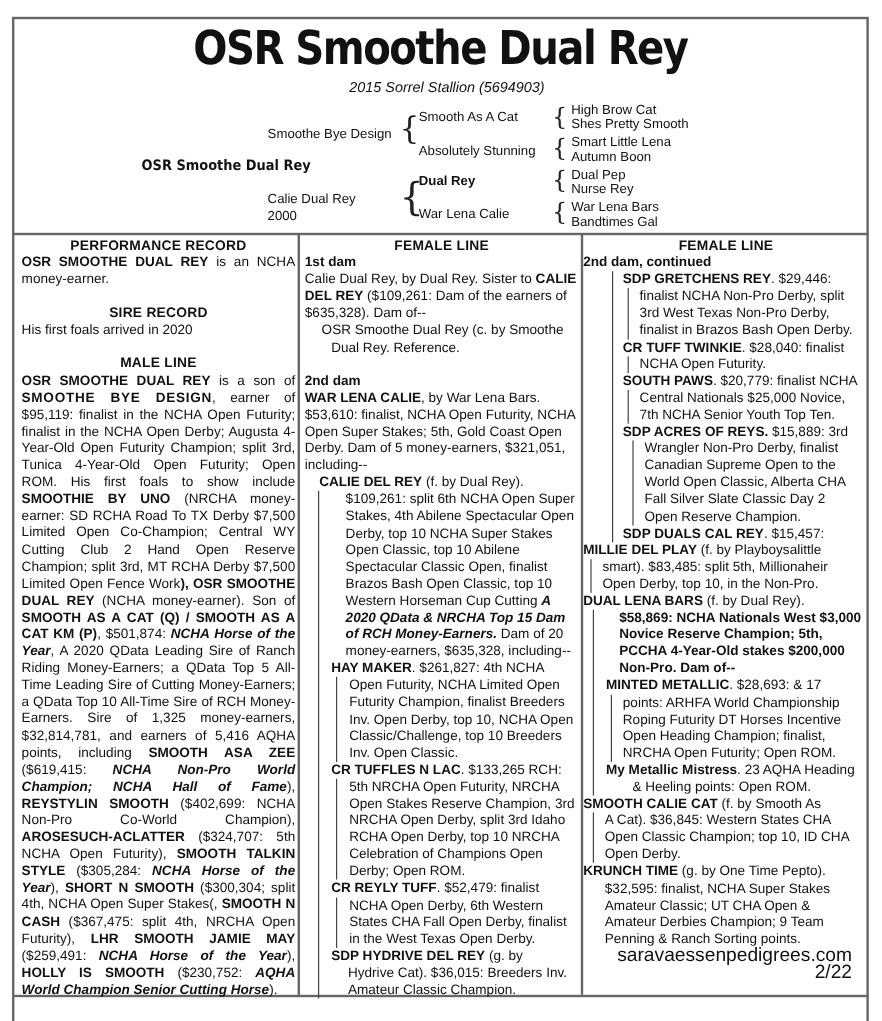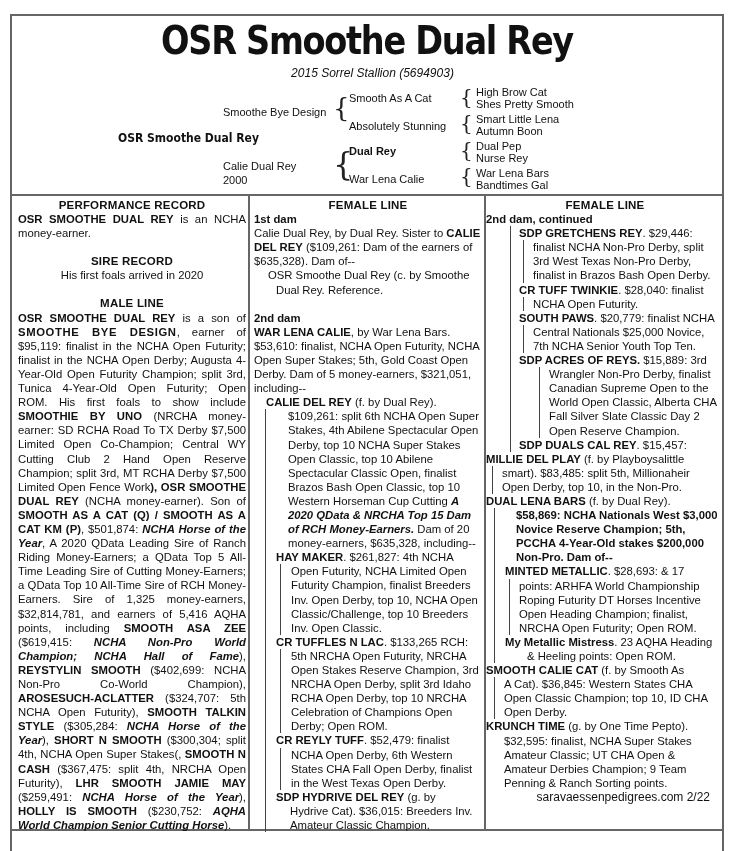--- a/index.html
+++ b/index.html
@@ -17,21 +17,21 @@
   .col1 { left:18px; width:228px; text-align:justify; }
   .col2 { left:254px; width:228px; }
   .col3 { left:492px; width:226px; }
   .hd { text-align:center; font-weight:bold; font-size:11.5px; letter-spacing:0.2px; }
   .b { font-weight:bold; }
   .bi { font-weight:bold; font-style:italic; }
   .sub { font-weight:bold; }
   p { margin:0; }
   .gap { height:14px; }
   .bar { border-left:1.5px solid #444; }
-  .footer-link { text-align:right; padding-right:8px; font-size:12px; }
+  .footer-link { text-align:right; padding-right:8px; font-size:16px; }
 </style>
 </head>
 <body>
 
 <div class="frame"></div>
 
 <div class="header">
   <div class="title">OSR Smoothe Dual Rey</div>
   <div class="subtitle">2015 Sorrel Stallion (5694903)</div>
 </div>
@@ -69,21 +69,21 @@
 <div class="hline" style="top:194px;"></div>
 <div class="vline" style="left:248px;top:195px;height:634px;"></div>
 <div class="vline" style="left:484px;top:195px;height:634px;"></div>
 <div class="hline" style="top:829px;"></div>
 
 <div class="col col1">
   <div class="hd">PERFORMANCE RECORD</div>
   <p><span class="b">OSR SMOOTHE DUAL REY</span><span> is an NCHA money-earner.</span></p>
   <div class="gap"></div>
   <div class="hd">SIRE RECORD</div>
-  <p style="text-align:center;">His first foals arrived in 2020</p>
+  <p style="">His first foals arrived in 2020</p>
   <div class="gap"></div>
   <div class="hd">MALE LINE</div>
   <p><span class="b">OSR SMOOTHE DUAL REY</span><span> is a son of </span><span class="b" style="letter-spacing:0.6px;">SMOOTHE BYE DESIGN</span><span>, earner of $95,119:  finalist in the NCHA Open Futurity; finalist in the NCHA Open Derby; Augusta 4-Year-Old Open Futurity Champion; split 3rd, Tunica 4-Year-Old Open Futurity; Open ROM. His first foals to show include </span><span class="b">SMOOTHIE BY UNO</span><span> (NRCHA money-earner: SD RCHA Road To TX Derby $7,500 Limited Open Co-Champion; Central WY Cutting Club 2 Hand Open Reserve Champion; split 3rd, MT RCHA Derby $7,500 Limited Open Fence Work</span><span class="b">), OSR SMOOTHE DUAL REY</span><span> (NCHA money-earner). Son of </span><span class="b">SMOOTH AS A CAT (Q) / SMOOTH AS A CAT KM (P)</span><span>, $501,874: </span><span class="bi">NCHA Horse of the Year</span><span>,  A 2020 QData Leading Sire of Ranch Riding Money-Earners; a QData Top 5 All-Time Leading Sire of Cutting Money-Earners; a QData Top 10 All-Time Sire of RCH Money-Earners. Sire of 1,325 money-earners, $32,814,781, and earners of 5,416 AQHA points, including </span><span class="b">SMOOTH ASA ZEE</span><span> ($619,415: </span><span class="bi">NCHA Non-Pro World Champion; NCHA Hall of Fame</span><span>), </span><span class="b">REYSTYLIN SMOOTH</span><span> ($402,699: NCHA Non-Pro Co-World Champion), </span><span class="b">AROSESUCH-ACLATTER</span><span> ($324,707: 5th NCHA Open Futurity), </span><span class="b">SMOOTH TALKIN STYLE</span><span> ($305,284: </span><span class="bi">NCHA Horse of the Year</span><span>), </span><span class="b">SHORT N SMOOTH</span><span> ($300,304; split 4th, NCHA Open Super Stakes(, </span><span class="b">SMOOTH N CASH</span><span> ($367,475: split 4th, NRCHA Open Futurity), </span><span class="b">LHR SMOOTH JAMIE MAY</span><span> ($259,491: </span><span class="bi">NCHA Horse of the Year</span><span>), </span><span class="b">HOLLY IS SMOOTH</span><span> ($230,752: </span><span class="bi">AQHA World Champion Senior Cutting Horse</span><span>).</span></p>
 </div>
 
 <div class="col col2">
   <div class="hd">FEMALE LINE</div>
   <div class="sub">1st dam</div>
   <p><span>Calie Dual Rey, by Dual Rey. Sister to </span><span class="b">CALIE DEL REY</span><span> ($109,261: Dam of the earners of $635,328). Dam of--</span></p>
   <p style="padding-left:22px;text-indent:-8px;margin-left:0;">OSR Smoothe Dual Rey (c. by Smoothe Dual Rey. Reference.</p>
@@ -115,21 +115,21 @@
   <div class="sub" style="margin-left:-6px;">2nd dam, continued</div>
   <div class="bar" style="margin-left:18px;">
     <div style="padding-left:8px;">
       <p><span class="b">SDP GRETCHENS REY</span><span>. $29,446:</span></p>
       <p class="bar" style="padding-left:9px;margin-left:4px;">finalist NCHA Non-Pro Derby, split 3rd West Texas Non-Pro Derby, finalist in Brazos Bash Open Derby.</p>
       <p><span class="b">CR TUFF TWINKIE</span><span>. $28,040: finalist</span></p>
       <p class="bar" style="padding-left:9px;margin-left:4px;">NCHA Open Futurity.</p>
       <p><span class="b">SOUTH PAWS</span><span>. $20,779: finalist NCHA</span></p>
       <p class="bar" style="padding-left:9px;margin-left:4px;">Central Nationals $25,000 Novice, 7th NCHA Senior Youth Top Ten.</p>
       <p><span class="b">SDP ACRES OF REYS.</span><span> $15,889: 3rd</span></p>
-      <p class="bar" style="padding-left:9px;margin-left:20px;">Wrangler Non-Pro Derby, finalist Canadian Supreme Open to the World Open Classic, Alberta CHA Fall Silver Slate Classic Day 2 Open Reserve Champion.</p>
+      <p class="bar" style="padding-left:9px;margin-left:8px;">Wrangler Non-Pro Derby, finalist Canadian Supreme Open to the World Open Classic, Alberta CHA Fall Silver Slate Classic Day 2 Open Reserve Champion.</p>
       <p><span class="b">SDP DUALS CAL REY</span><span>. $15,457:</span></p>
     </div>
   </div>
   <p style="margin-left:-6px;"><span class="b">MILLIE DEL PLAY</span><span> (f. by Playboysalittle</span></p>
   <p class="bar" style="padding-left:9px;margin-left:0px;">smart). $83,485: split 5th, Millionaheir Open Derby,  top 10, in the Non-Pro.</p>
   <p style="margin-left:-6px;"><span class="b">DUAL LENA BARS</span><span> (f. by Dual Rey).</span></p>
   <div class="bar" style="margin-left:2px;">
     <p style="padding-left:21px;font-weight:bold;">$58,869: NCHA Nationals West $3,000 Novice Reserve Champion; 5th, PCCHA 4-Year-Old stakes $200,000 Non-Pro.  Dam of--</p>
     <div style="padding-left:10px;">
       <p><span class="b">MINTED METALLIC</span><span>. $28,693: &amp; 17</span></p>

